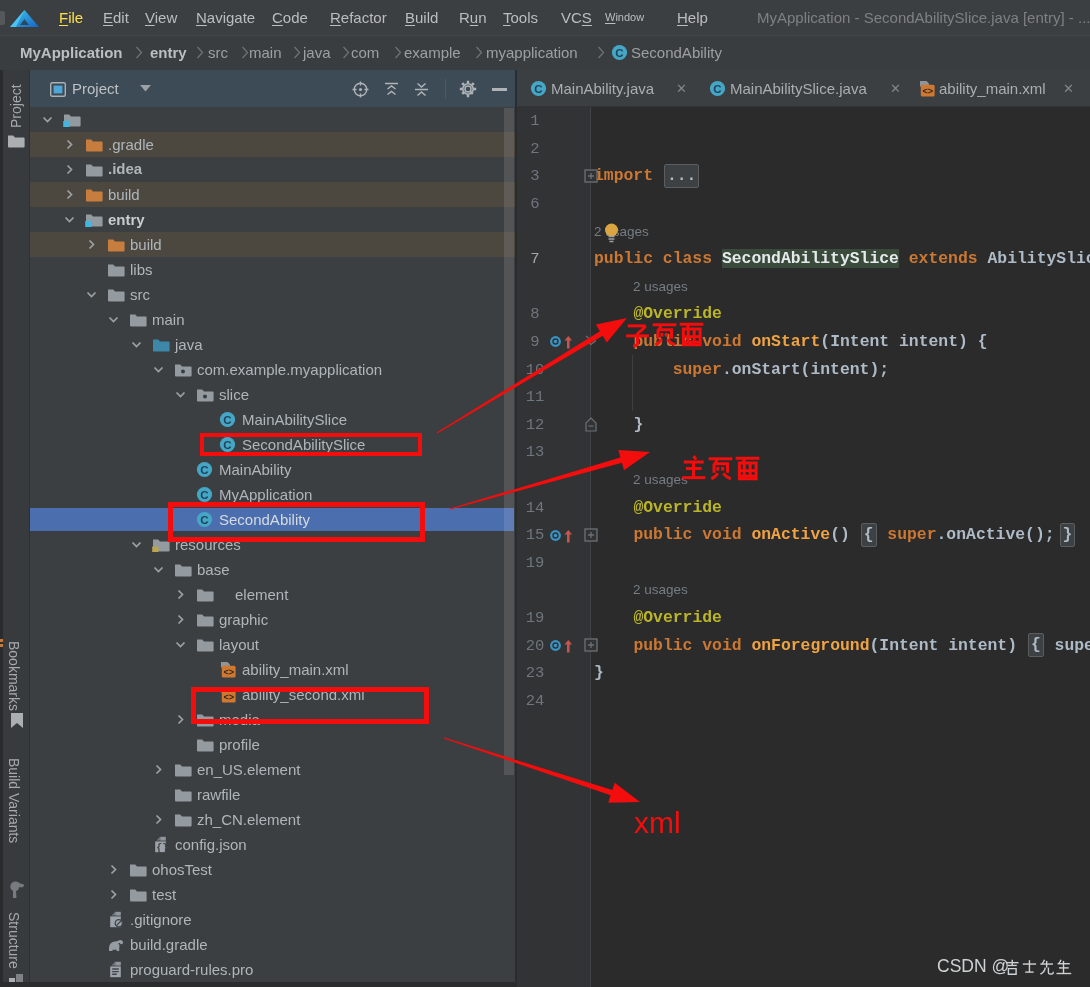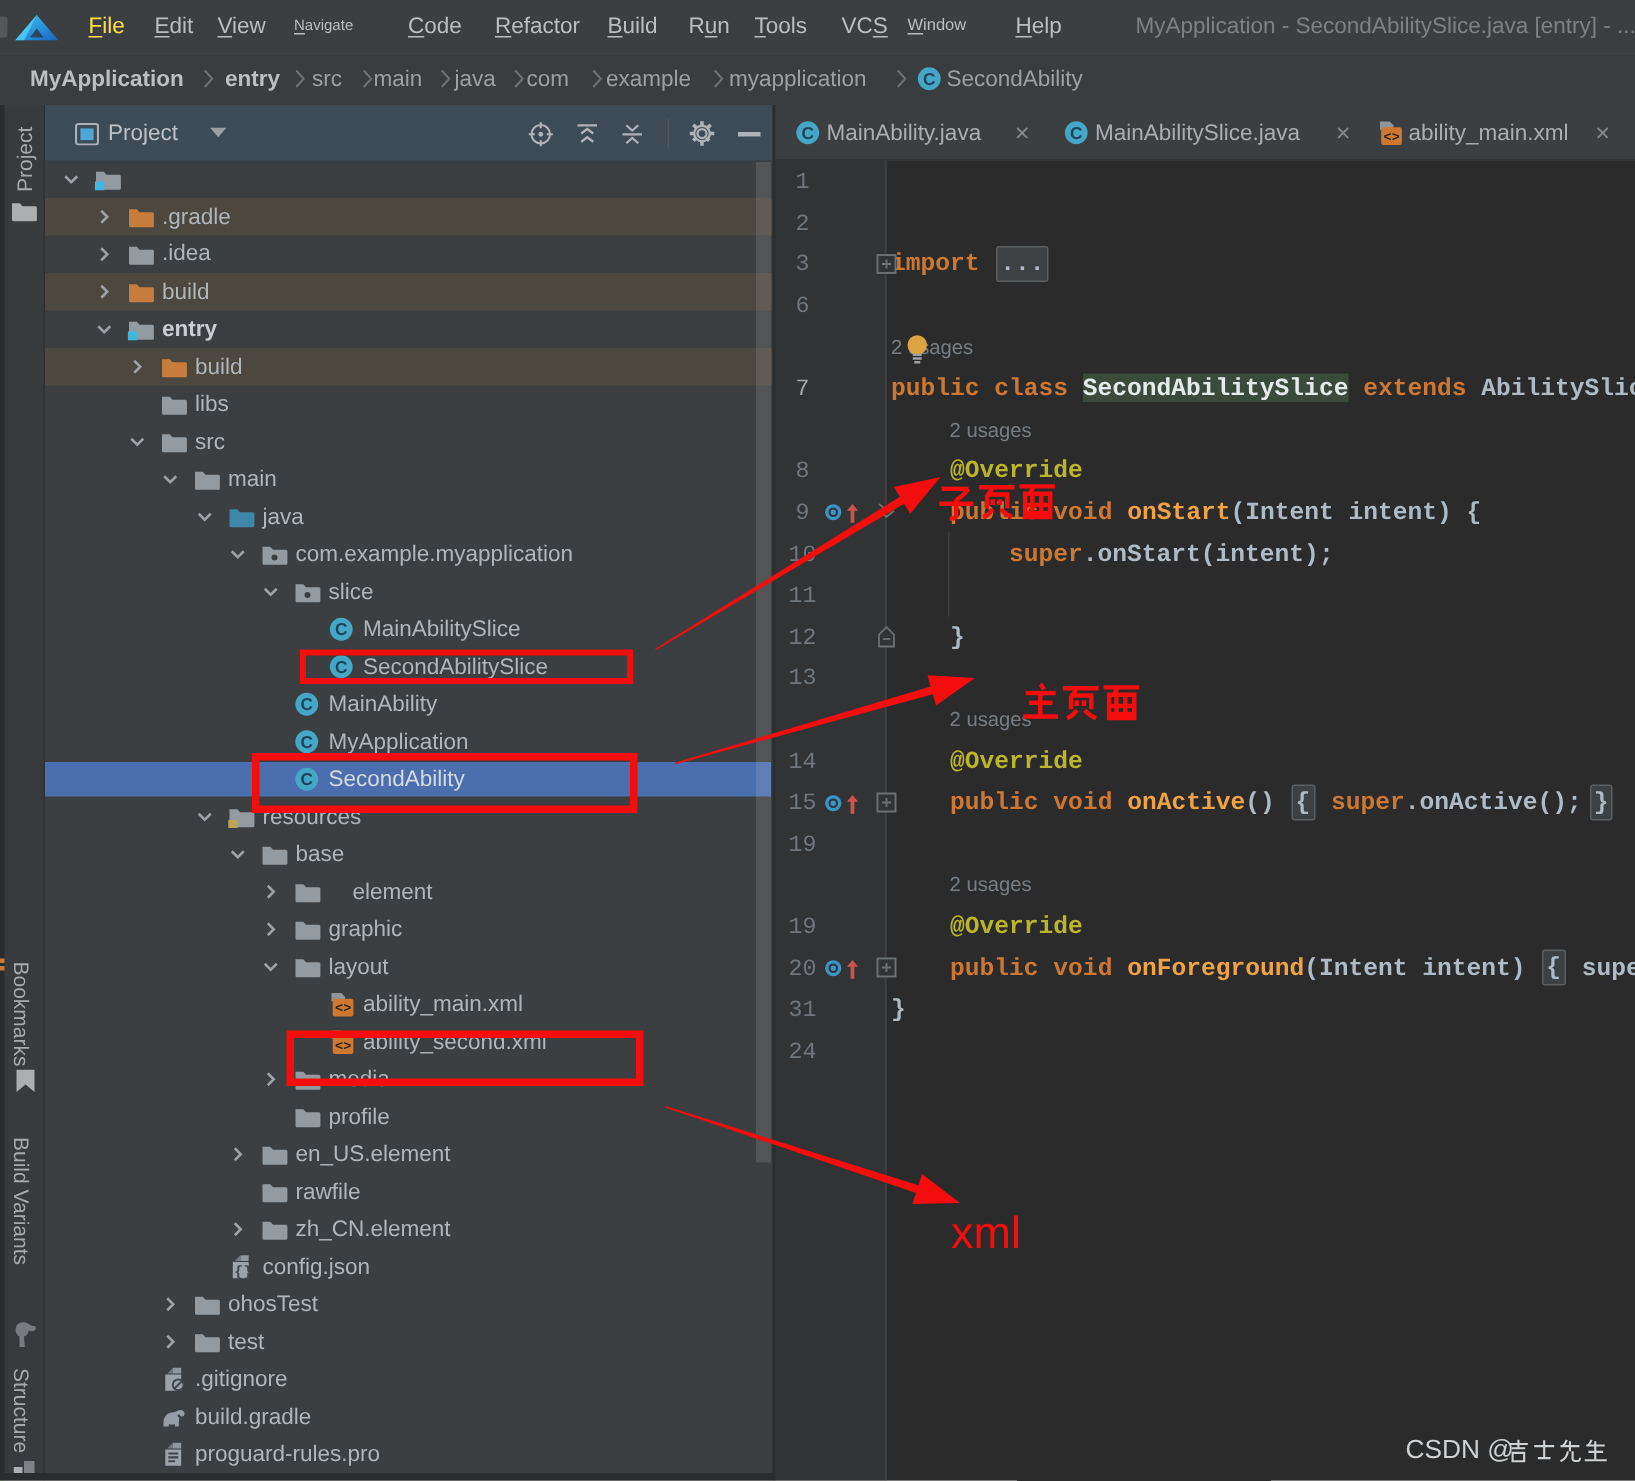--- a/index.html
+++ b/index.html
@@ -23,21 +23,21 @@
           <stop offset="1" stop-color="#1565C0"></stop>
         </linearGradient>
       </defs>
 <path d="M14.5,0 L29,17 L0,17 Z" fill="url(#lg1)"></path>
 <path d="M14.5,0 L6,17 L0,17 Z" fill="#56D2F9" opacity="0.75"></path>
 <path d="M14.5,9 L19,15 L10,15 Z" fill="#2E3A44" opacity="0.8"></path>
 </svg>
 <div class="abs" style="left:59px;top:0;height:35px;line-height:35px;font-size:15px;color:#fde047"><u style="text-decoration-thickness:1px;text-underline-offset:2px">F</u>ile</div>
 <div class="abs" style="left:103px;top:0;height:35px;line-height:35px;font-size:15px;color:#BBBEC1"><u style="text-decoration-thickness:1px;text-underline-offset:2px">E</u>dit</div>
 <div class="abs" style="left:145px;top:0;height:35px;line-height:35px;font-size:15px;color:#BBBEC1"><u style="text-decoration-thickness:1px;text-underline-offset:2px">V</u>iew</div>
-<div class="abs" style="left:196px;top:0;height:35px;line-height:35px;font-size:10px;color:#BBBEC1"><u style="text-decoration-thickness:1px;text-underline-offset:2px">N</u>avigate</div>
+<div class="abs" style="left:196px;top:0;height:35px;line-height:35px;font-size:15px;color:#BBBEC1"><u style="text-decoration-thickness:1px;text-underline-offset:2px">N</u>avigate</div>
 <div class="abs" style="left:272px;top:0;height:35px;line-height:35px;font-size:15px;color:#BBBEC1"><u style="text-decoration-thickness:1px;text-underline-offset:2px">C</u>ode</div>
 <div class="abs" style="left:330px;top:0;height:35px;line-height:35px;font-size:15px;color:#BBBEC1"><u style="text-decoration-thickness:1px;text-underline-offset:2px">R</u>efactor</div>
 <div class="abs" style="left:405px;top:0;height:35px;line-height:35px;font-size:15px;color:#BBBEC1"><u style="text-decoration-thickness:1px;text-underline-offset:2px">B</u>uild</div>
 <div class="abs" style="left:459px;top:0;height:35px;line-height:35px;font-size:15px;color:#BBBEC1">R<u style="text-decoration-thickness:1px;text-underline-offset:2px">u</u>n</div>
 <div class="abs" style="left:503px;top:0;height:35px;line-height:35px;font-size:15px;color:#BBBEC1"><u style="text-decoration-thickness:1px;text-underline-offset:2px">T</u>ools</div>
 <div class="abs" style="left:561px;top:0;height:35px;line-height:35px;font-size:15px;color:#BBBEC1">VC<u style="text-decoration-thickness:1px;text-underline-offset:2px">S</u></div>
 <div class="abs" style="left:605px;top:0;height:35px;line-height:35px;font-size:11px;color:#BBBEC1"><u style="text-decoration-thickness:1px;text-underline-offset:2px">W</u>indow</div>
 <div class="abs" style="left:677px;top:0;height:35px;line-height:35px;font-size:15px;color:#BBBEC1"><u style="text-decoration-thickness:1px;text-underline-offset:2px">H</u>elp</div>
 <div class="abs" style="left:757px;top:0;height:35px;line-height:35px;font-size:15px;color:#7E8183;white-space:nowrap">MyApplication - SecondAbilitySlice.java [entry] - ...\SecondAbilitySlice.java</div>
 <div class="abs" style="left:0;top:35px;width:1090px;height:35px;background:#3A3D3F;border-top:1px solid #424547"></div>
@@ -145,21 +145,21 @@
 <svg style="position:absolute;left:85px;top:137px" width="18" height="15" viewBox="0 0 18 15">
       <path d="M1,2.5 h5.2 l1.8,2 h8.6 a1,1 0 0 1 1,1 v8 a1,1 0 0 1 -1,1 h-14.6 a1,1 0 0 1 -1,-1 z" fill="#C77D3E"></path>
     </svg>
 <div class="tt" style="left:108px;top:132px;">.gradle</div>
 <svg style="position:absolute;left:63px;top:163px" width="13" height="13" viewBox="0 0 13 13">
       <path d="M4.5,2.5 L8.5,6.5 L4.5,10.5" fill="none" stroke="#9DA1A5" stroke-width="1.7"></path>
     </svg>
 <svg style="position:absolute;left:85px;top:162px" width="18" height="15" viewBox="0 0 18 15">
       <path d="M1,2.5 h5.2 l1.8,2 h8.6 a1,1 0 0 1 1,1 v8 a1,1 0 0 1 -1,1 h-14.6 a1,1 0 0 1 -1,-1 z" fill="#939AA0"></path>
     </svg>
-<div class="tt" style="left:108px;top:156px;">.idea</div>
+<div class="tt" style="left:108px;top:156px;font-weight:bold;">.idea</div>
 <div class="abs" style="left:30px;top:182px;width:485px;height:25px;background:#4C4840"></div>
 <svg style="position:absolute;left:63px;top:188px" width="13" height="13" viewBox="0 0 13 13">
       <path d="M4.5,2.5 L8.5,6.5 L4.5,10.5" fill="none" stroke="#9DA1A5" stroke-width="1.7"></path>
     </svg>
 <svg style="position:absolute;left:85px;top:187px" width="18" height="15" viewBox="0 0 18 15">
       <path d="M1,2.5 h5.2 l1.8,2 h8.6 a1,1 0 0 1 1,1 v8 a1,1 0 0 1 -1,1 h-14.6 a1,1 0 0 1 -1,-1 z" fill="#C77D3E"></path>
     </svg>
 <div class="tt" style="left:108px;top:182px;">build</div>
 <svg style="position:absolute;left:63px;top:213px" width="13" height="13" viewBox="0 0 13 13">
       <path d="M2.5,4.5 L6.5,8.5 L10.5,4.5" fill="none" stroke="#9DA1A5" stroke-width="1.7"></path>
@@ -407,21 +407,21 @@
 <div class="num" style="left:515px;top:439.3px">13</div>
 <div class="num" style="left:515px;top:494.5px">14</div>
 <div class="cl" style="left:633.4px;top:494.5px"><span class="an">@Override</span></div>
 <div class="num" style="left:515px;top:522.1px">15</div>
 <div class="cl" style="left:633.4px;top:522.1px"><span class="k">public void </span><span class="m">onActive</span><span class="d">() </span><span class="fb">{</span><span class="k"> super</span><span class="d">.onActive();</span><span class="fb fb2">}</span></div>
 <div class="num" style="left:515px;top:549.7px">19</div>
 <div class="num" style="left:515px;top:604.9px">19</div>
 <div class="cl" style="left:633.4px;top:604.9px"><span class="an">@Override</span></div>
 <div class="num" style="left:515px;top:632.5px">20</div>
 <div class="cl" style="left:633.4px;top:632.5px"><span class="k">public void </span><span class="m">onForeground</span><span class="d">(Intent intent) </span><span class="fb">{</span><span class="d"> supe</span></div>
-<div class="num" style="left:515px;top:660.1px">31</div>
+<div class="num" style="left:515px;top:660.1px">23</div>
 <div class="cl" style="left:594.0px;top:660.1px"><span class="d">}</span></div>
 <div class="num" style="left:515px;top:687.7px">24</div>
 <div class="inlay" style="left:594px;top:218.5px">2 usages</div>
 <div class="inlay" style="left:633px;top:273.7px">2 usages</div>
 <div class="inlay" style="left:633px;top:466.9px">2 usages</div>
 <div class="inlay" style="left:633px;top:577.3px">2 usages</div>
 <svg class="abs" style="left:603px;top:222px" width="17" height="22" viewBox="0 0 17 22">
 <circle cx="8.5" cy="8" r="6.5" fill="#DBA642"></circle>
 <path d="M5.5,14.5 h6 M5.5,17 h6 M6.5,19.5 h4" stroke="#9DA0A3" stroke-width="1.6"></path>
     </svg>

